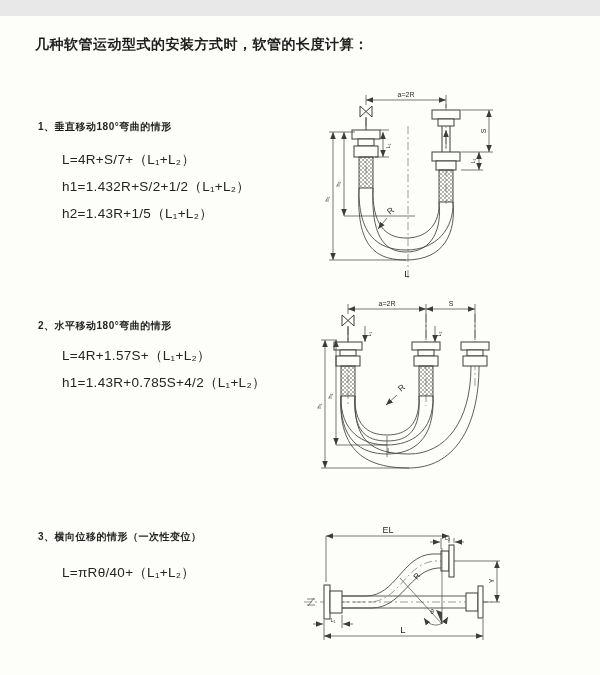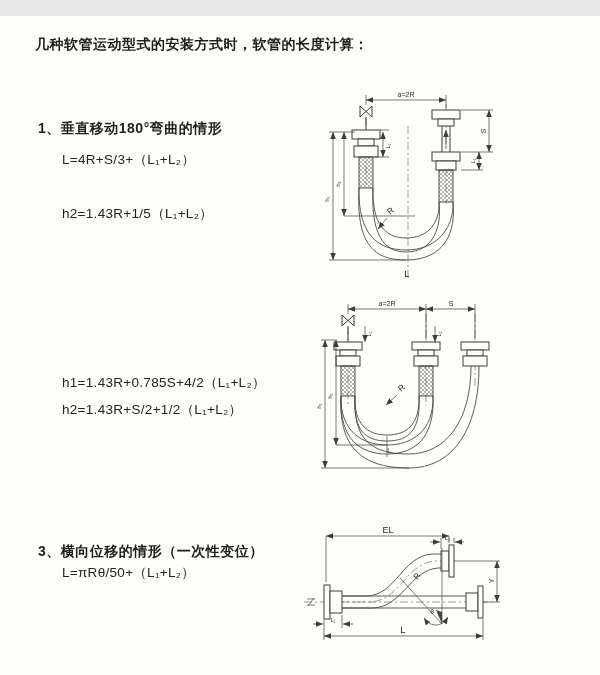--- a/index.html
+++ b/index.html
@@ -7,21 +7,21 @@
     position:relative;width:600px;height:675px;margin:16px auto;
     background:#fdfdfa;overflow:hidden;
     font-family:"Liberation Sans",sans-serif;color:#1f1f1f;
   }
   .doc-title{
     position:absolute;left:35px;top:20px;
     font-size:14px;font-weight:bold;letter-spacing:.5px;white-space:nowrap;
   }
   .sec-heading{
     position:absolute;left:38px;
-    font-size:14px;font-weight:bold;letter-spacing:.5px;white-space:nowrap;
+    font-size:10px;font-weight:bold;letter-spacing:.5px;white-space:nowrap;
   }
   .formula{
     position:absolute;left:62px;
     font-size:13.5px;letter-spacing:.3px;white-space:nowrap;color:#242424;
   }
   .dgm{position:absolute;}
   svg text{font-family:"Liberation Sans",sans-serif;fill:#2a2a2a;}
   .ln{stroke:#3c3c3c;stroke-width:1;fill:none;}
   .hose{stroke:#4a4a4a;stroke-width:.9;fill:none;}
   .thin{stroke:#4a4a4a;stroke-width:.7;fill:none;}
@@ -33,28 +33,30 @@
   .dimtext-sm{font-size:5.5px;}
 </style>
 </head>
 <body>
 
 <div class="page">
 
   <div class="doc-title">几种软管运动型式的安装方式时，软管的长度计算：</div>
 
   <div class="sec-heading" style="top:104px">1、垂直移动180°弯曲的情形</div>
-  <div class="formula" style="top:135px">L=4R+S/3+（L₁+L₂）</div>
+  <div class="formula" style="top:135px">L=4R+S/7+（L₁+L₂）</div>
+  <div class="formula" style="top:162px">h1=1.432R+S/2+1/2（L₁+L₂）</div>
   <div class="formula" style="top:189px">h2=1.43R+1/5（L₁+L₂）</div>
 
+  <div class="sec-heading" style="top:303px">2、水平移动180°弯曲的情形</div>
+  <div class="formula" style="top:331px">L=4R+1.57S+（L₁+L₂）</div>
   <div class="formula" style="top:358px">h1=1.43R+0.785S+4/2（L₁+L₂）</div>
-  <div class="formula" style="top:385px">h2=1.43R+S/2+1/2（L₁+L₂）</div>
-
-  <div class="sec-heading" style="top:527px">3、横向位移的情形（一次性变位）</div>
-  <div class="formula" style="top:548px">L=πRθ/50+（L₁+L₂）</div>
+
+  <div class="sec-heading" style="top:514px">3、横向位移的情形（一次性变位）</div>
+  <div class="formula" style="top:548px">L=πRθ/40+（L₁+L₂）</div>
 
   <svg width="0" height="0" style="position:absolute">
     <defs>
       <marker id="arr" viewBox="0 0 10 10" refX="10" refY="5" markerWidth="7" markerHeight="7" markerUnits="userSpaceOnUse" orient="auto-start-reverse">
         <path d="M0,1 L10,5 L0,9 Z" fill="#3c3c3c"></path>
       </marker>
       <pattern id="hatch" patternUnits="userSpaceOnUse" width="4" height="4">
         <path d="M0,4 L4,0 M0,0 L4,4" stroke="#6a6a6a" stroke-width="0.5"></path>
       </pattern>
     </defs>

